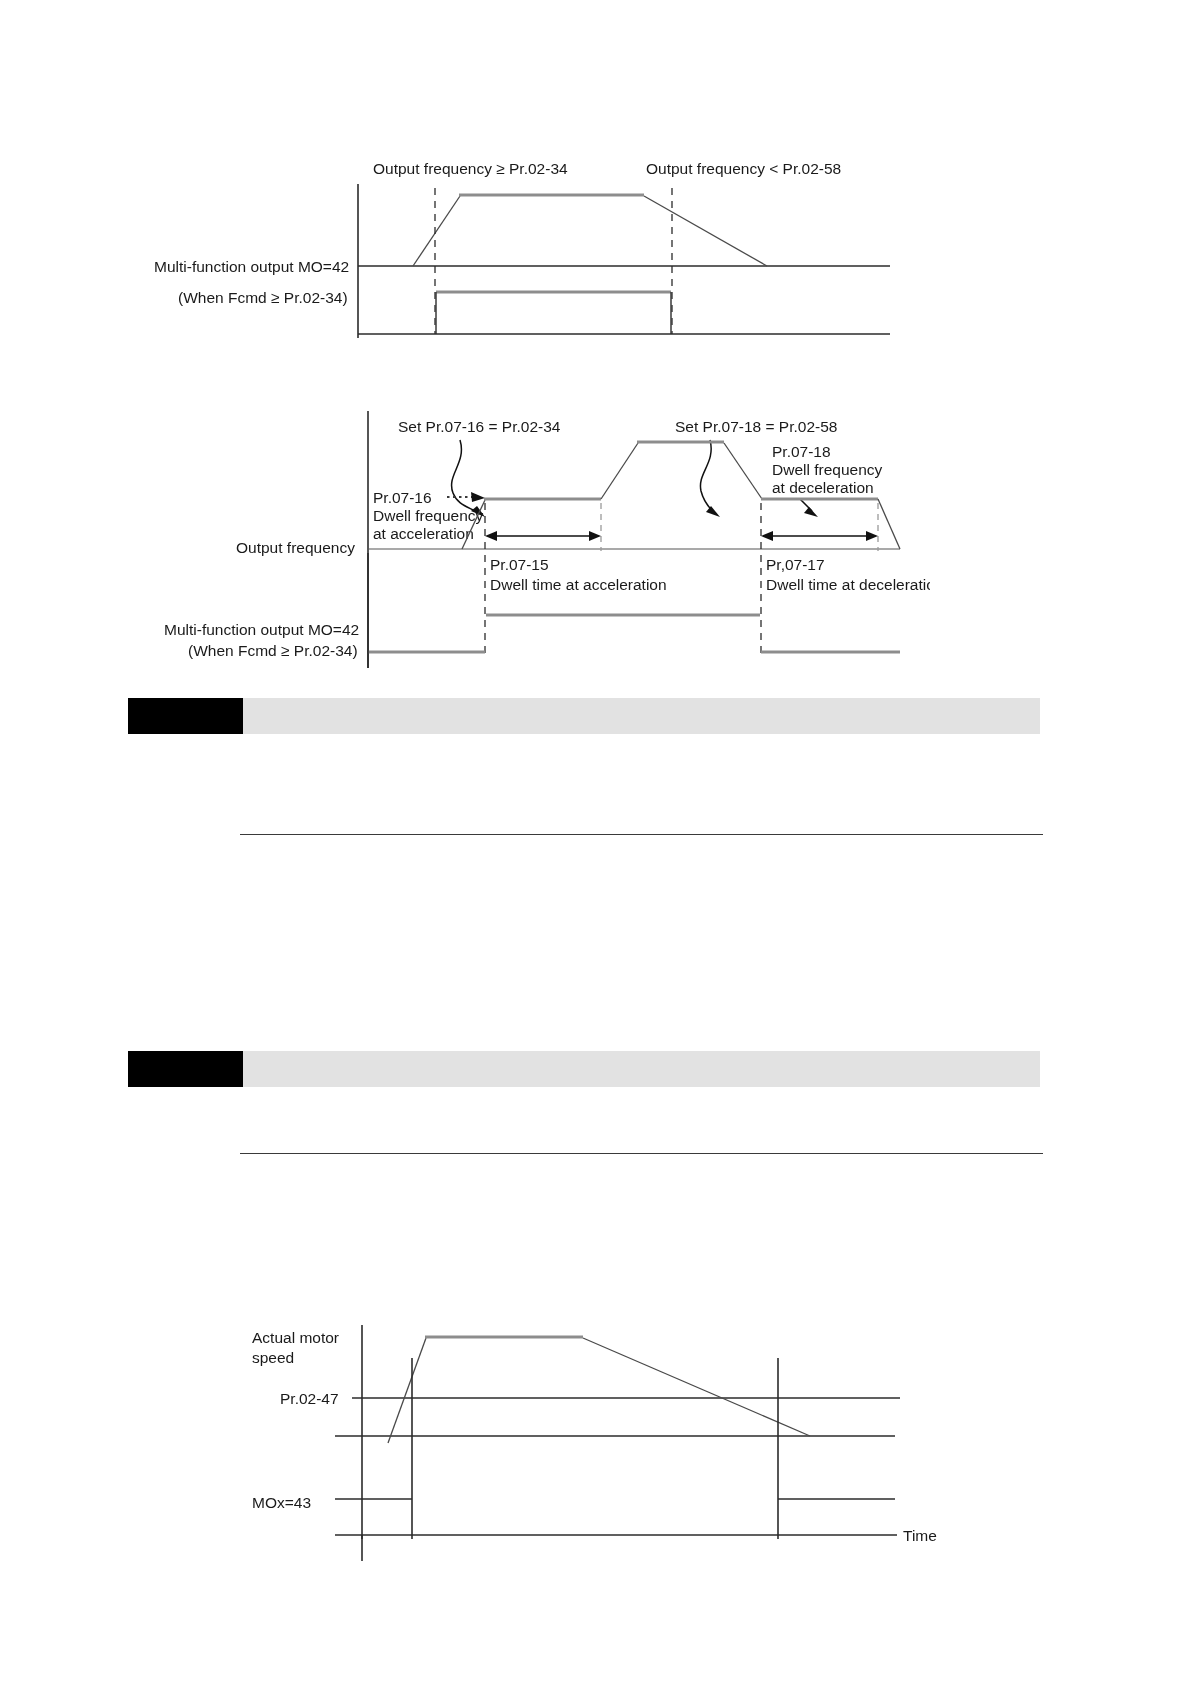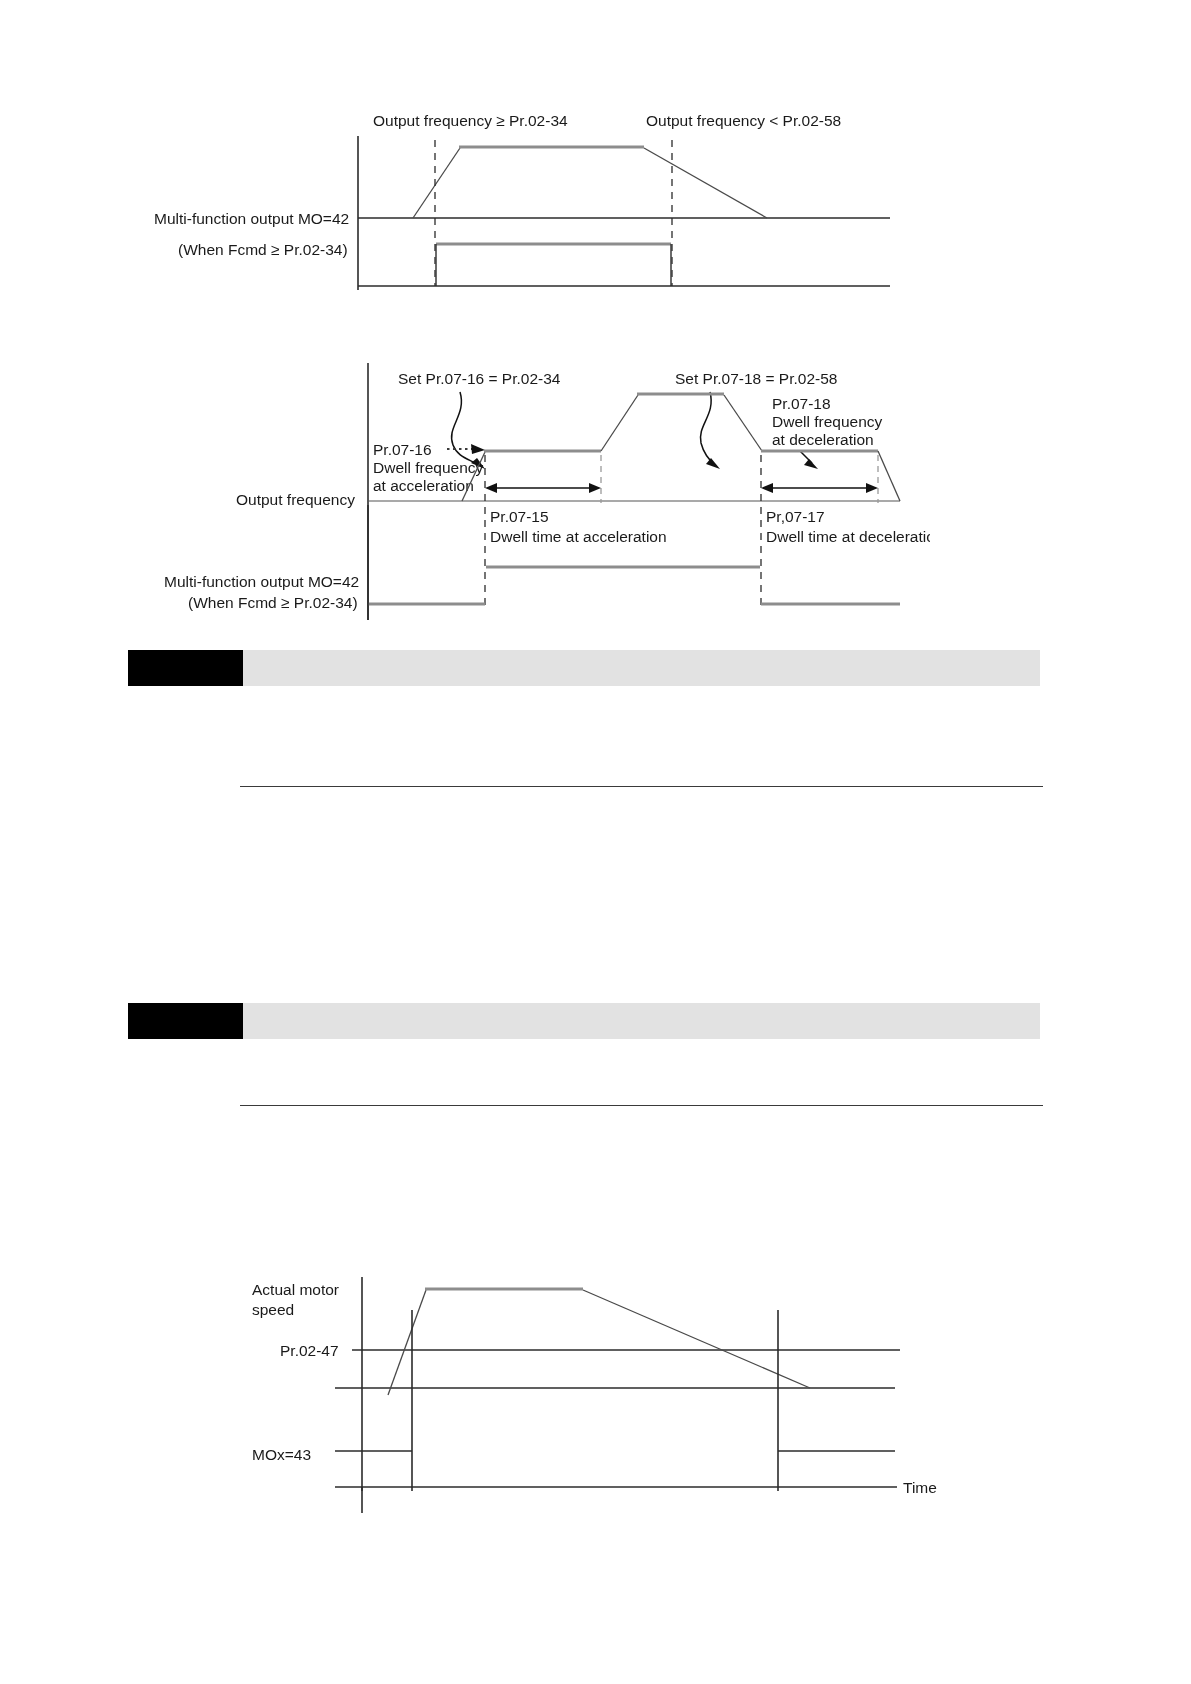--- a/index.html
+++ b/index.html
@@ -11,20 +11,21 @@
     width: 1191px;
     height: 1684px;
     position: relative;
     font-family: "Liberation Sans", sans-serif;
     color: #000;
     overflow: hidden;
   }
   .page {
     position: absolute;
     inset: 0;
+    margin-top: 48px;
   }
   .fig {
     position: absolute;
   }
   .fig svg { display: block; }
 
   text {
     font-family: "Liberation Sans", sans-serif;
     fill: #1a1a1a;
   }

